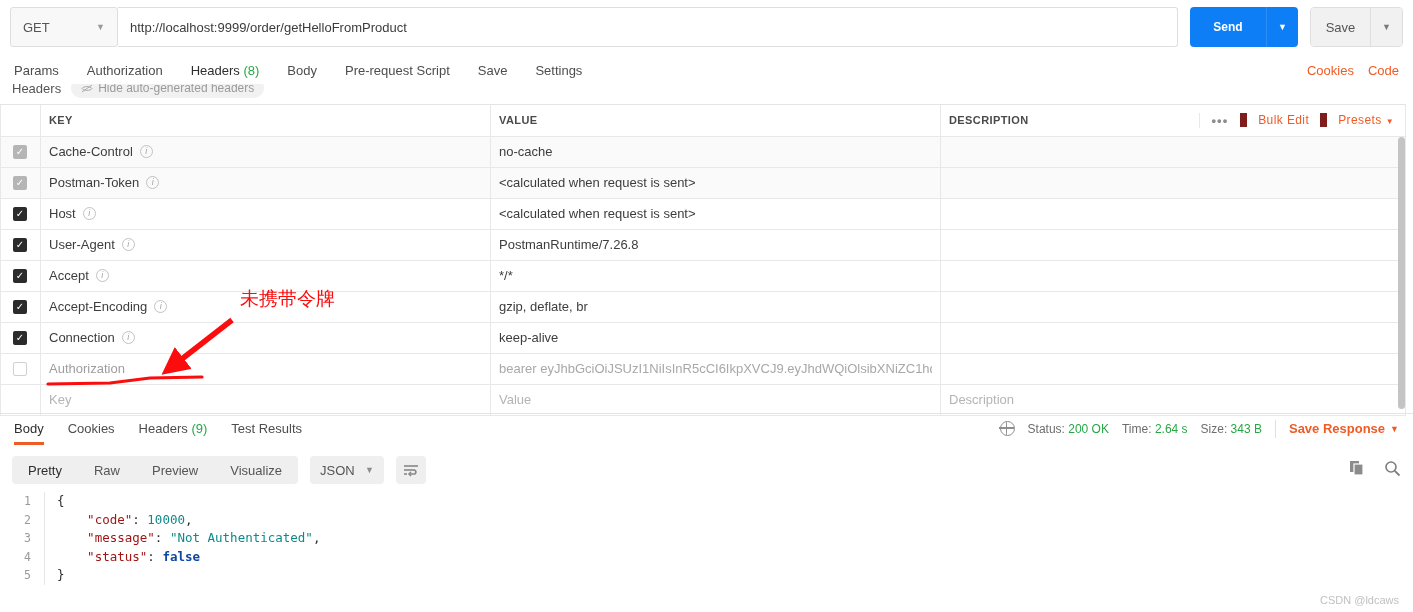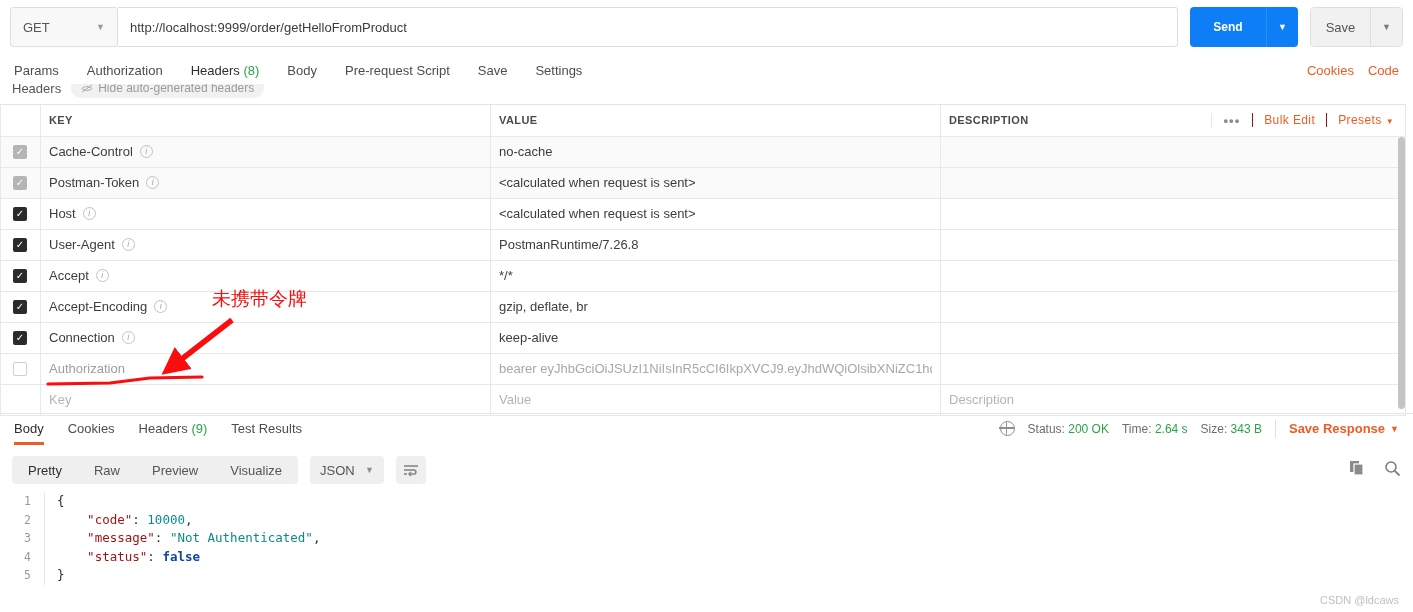--- a/index.html
+++ b/index.html
@@ -84,21 +84,21 @@
     padding:0 8px; text-align:left; vertical-align:middle; font-weight:normal;
   }
   table.hdrs thead th {
     font-size:11px; font-weight:bold; letter-spacing:.4px; color:#4a4a4a;
     background:#fff; height:31px;
   }
   .th-desc-inner { display:flex; align-items:center; width:100%; }
   .th-desc-inner .lab { flex:1; }
   .th-tools { display:flex; align-items:center; gap:0; }
   .th-tools .dots { color:#8c8c8c; font-size:13px; padding:0 12px; letter-spacing:1px; border-left:1px solid #e8e8e8; }
-  .th-tools .link { color:#ef5b25; font-size:12px; font-weight:normal; padding:0 11px; border-left:1px solid #7f1d1d; white-space:nowrap; }
+  .th-tools .link { color:#ef5b25; font-size:12px; font-weight:normal; padding:0 11px; border-left:7px solid #7f1d1d; white-space:nowrap; }
   .th-tools .link .cd { font-size:8px; margin-left:4px; }
   tbody tr.gen td { background:#fafafa; }
   tbody tr td { background:#fff; }
   .chk {
     width:14px; height:14px; border-radius:2px; margin-left:4px;
     display:flex; align-items:center; justify-content:center;
     font-size:10px; color:#fff; line-height:1;
   }
   .chk.on-grey { background:#b5b5b5; }
   .chk.on-dark { background:#2b2b2b; }
@@ -115,21 +115,21 @@
   .valcell.muted { color:#a8a8a8; }
   .phcell { font-size:13px; color:#b4b4b4; }
   .vscroll {
     position:absolute; right:1px; top:32px; width:7px; height:272px;
     background:#c4c4c4; border-radius:4px;
   }
 
   
   .annot { position:absolute; left:0; top:0; width:1413px; height:612px; pointer-events:none; }
   .annot-text {
-    position:absolute; left:212px; top:286px; color:#fb0d0d;
+    position:absolute; left:240px; top:286px; color:#fb0d0d;
     font-size:19px; font-family:"DejaVu Sans", sans-serif; white-space:nowrap;
   }
 
   
   .resp-tabs {
     position:absolute; top:413px; left:0; width:1413px; height:30px;
     display:flex; align-items:center; padding:0 14px; border-top:1px solid #e4e4e4;
   }
   .r-tab { font-size:13px; color:#4d4d4d; margin-right:24px; position:relative; padding-bottom:7px; padding-top:6px; }
   .r-tab.active { color:#2e2e2e; }

